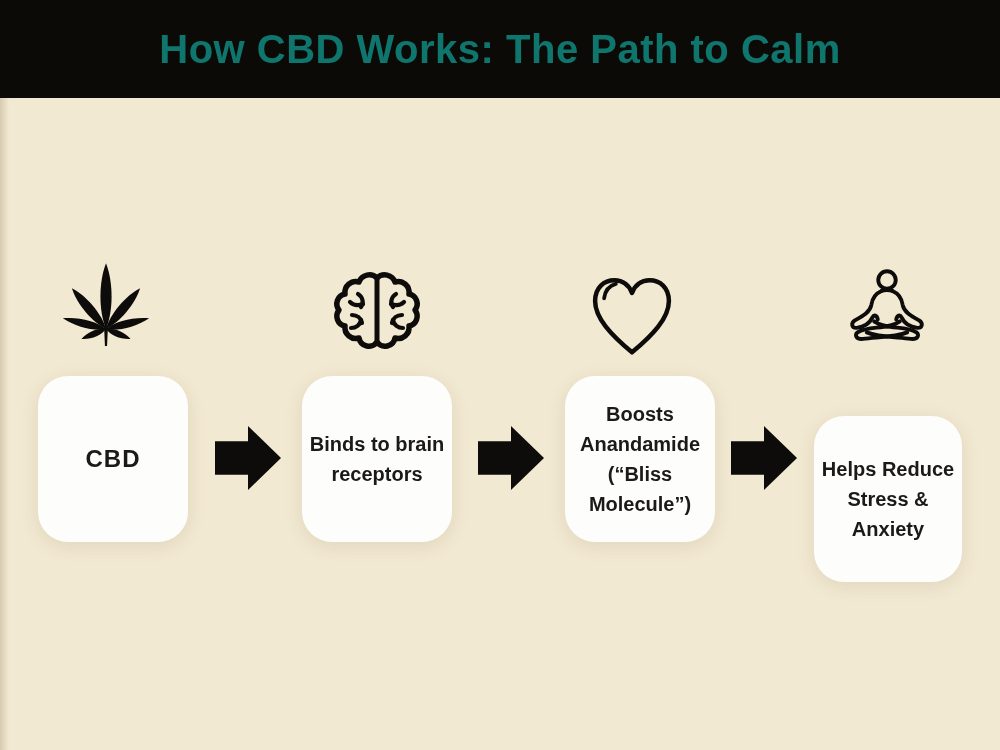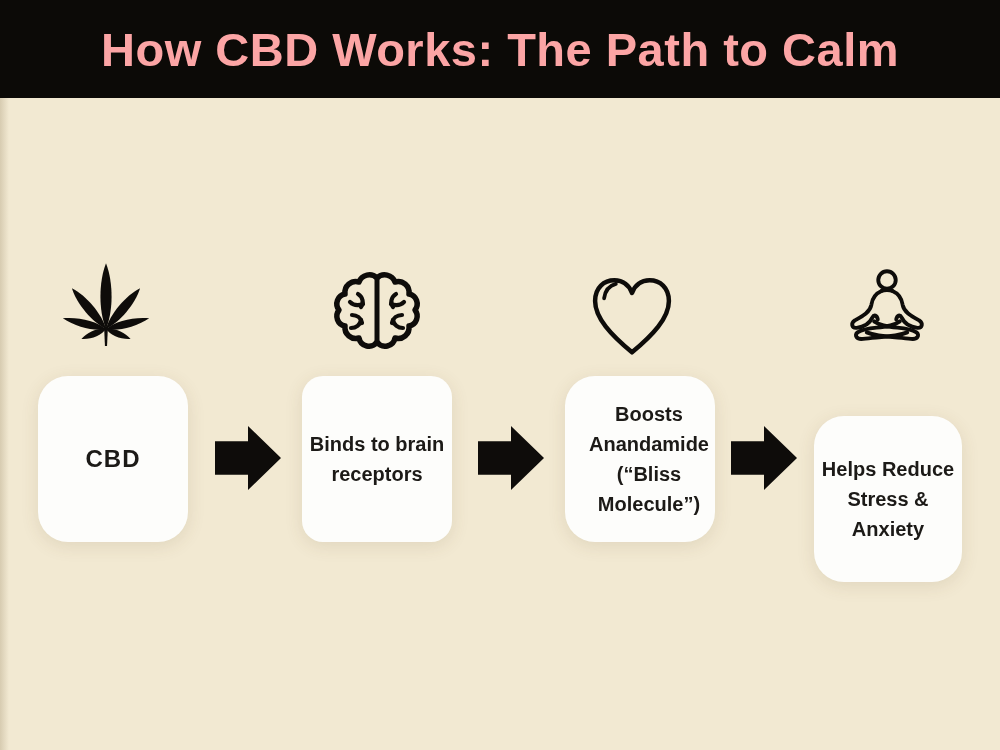--- a/index.html
+++ b/index.html
@@ -6,42 +6,42 @@
   .page {
     position:relative; width:1000px; height:750px;
     background:#f2e9d2; overflow:hidden;
     font-family:"Liberation Sans", sans-serif;
   }
   .header {
     position:absolute; left:0; top:0; width:1000px; height:98px;
     background:#0c0a07; display:flex; align-items:center; justify-content:center;
   }
   .header h1 {
-    margin:0; color:#fca5a5; font-size:47px; font-weight:700; letter-spacing:0.5px;
+    margin:0; color:#0f766e; font-size:40px; font-weight:700; letter-spacing:0.5px;
   }
   .edge-shade {
     position:absolute; left:0; top:98px; width:9px; height:652px;
     background:linear-gradient(to right, rgba(107,86,45,0.20), rgba(107,86,45,0));
     pointer-events:none;
   }
   .icon { position:absolute; }
   .icon svg { display:block; width:100%; height:100%; }
   .card {
     position:absolute; top:376px; width:150px; height:166px;
     background:#fdfdfb; border-radius:30px;
     box-shadow:0 4px 18px rgba(98,78,40,0.12);
     display:flex; align-items:center; justify-content:center; text-align:center;
   }
   .card .label {
     font-weight:700; color:#1c1a17; font-size:20px; line-height:1.5;
     white-space:pre-line; padding:0 6px;
   }
   #card-1 { left:38px; }
-  #card-2 { left:302px;border-radius:21px; }
-  #card-3 { left:565px;justify-content:flex-end; }
+  #card-2 { left:302px; }
+  #card-3 { left:565px; }
   #card-4 { left:814px; width:148px;margin-top:40px; }
   #card-1 .label { font-size:24px; letter-spacing:1px; }
 
   #icon-leaf  { left:53px;  top:256px; width:106px; height:112px; }
   #icon-brain { left:327px; top:262px; width:100px; height:104px; }
   #icon-heart { left:584px; top:274px; width:96px;  height:90px;  }
   #icon-medit { left:841px; top:262px; width:92px;  height:104px; }
 
   .arrow {
     position:absolute; top:426px; width:66px; height:64px; background:#0e0c0a;

